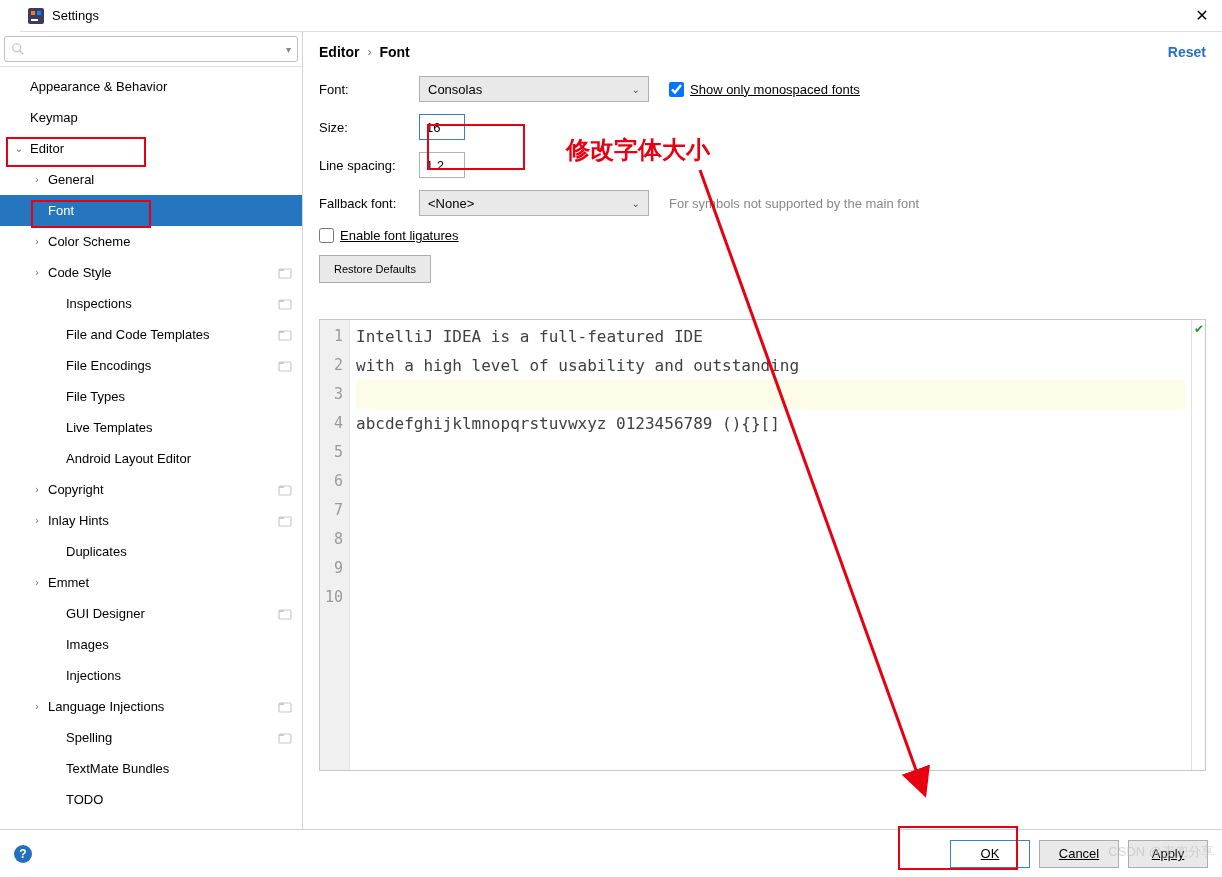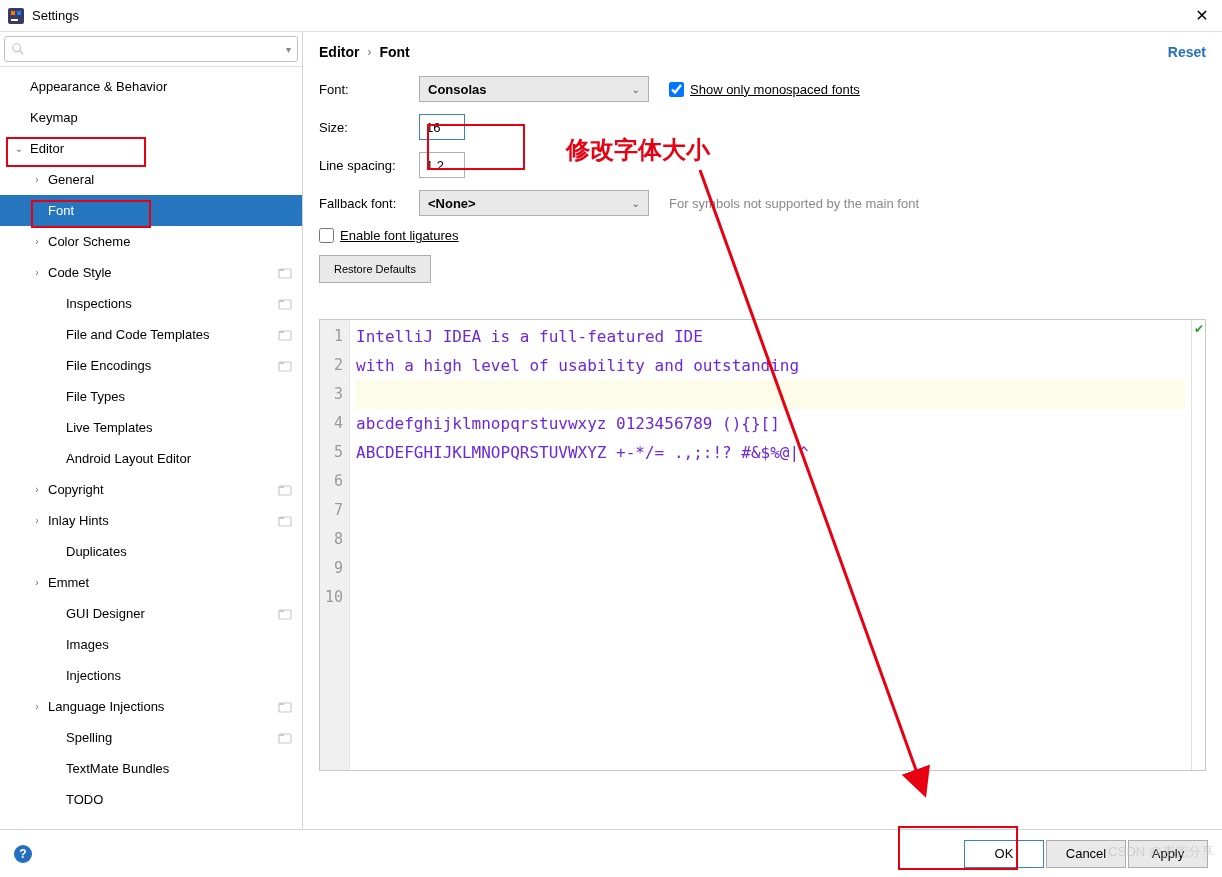--- a/index.html
+++ b/index.html
@@ -1,17 +1,17 @@
 <!DOCTYPE html>
 <html><head>
 <meta charset="utf-8">
 <style>
 * { box-sizing: border-box; margin: 0; padding: 0; }
 body { font-family: "Segoe UI", Arial, sans-serif; font-size: 13px; color: #000; background: #fff; width: 1222px; height: 877px; overflow: hidden; position: relative; }
-.titlebar { height: 32px; display: flex; align-items: center; padding: 0 8px; border-bottom: 1px solid #ddd; }
+.titlebar { height: 32px; display: flex; align-items: center; padding: 0 8px; border-bottom: 1px solid #ddd; margin-left: 20px; }
 .titlebar .app-icon { width: 16px; height: 16px; margin-right: 8px; }
 .titlebar .title { flex: 1; font-size: 13px; }
 .titlebar .close { width: 24px; text-align: center; font-size: 16px; cursor: pointer; }
 .body { display: flex; height: calc(100% - 32px - 48px); }
 .sidebar { width: 303px; border-right: 1px solid #d4d4d4; display: flex; flex-direction: column; }
 .search-wrap { padding: 4px; border-bottom: 1px solid #e0e0e0; }
 .search { display: flex; align-items: center; border: 1px solid #c0c0c0; border-radius: 3px; height: 26px; padding: 0 6px; background: #fff; }
 .search svg { width: 14px; height: 14px; opacity: .5; margin-right: 4px; }
 .search input { border: none; outline: none; flex: 1; font-size: 13px; background: transparent; }
 .tree { flex: 1; overflow-y: auto; padding-top: 4px; }
@@ -25,38 +25,38 @@
 .tree-item .proj-icon { width: 14px; height: 14px; margin-right: 10px; opacity: .45; }
 .main { flex: 1; display: flex; flex-direction: column; }
 .crumbs { display: flex; align-items: center; height: 40px; padding: 0 16px; }
 .crumbs .bc { font-weight: 700; font-size: 14px; }
 .crumbs .sep { margin: 0 8px; color: #777; font-size: 12px; }
 .crumbs .reset { margin-left: auto; color: #2470bf; font-weight: 700; cursor: pointer; font-size: 14px; }
 .form { padding: 4px 16px 16px 16px; }
 .row { display: flex; align-items: center; margin-bottom: 12px; }
 .row .lbl { width: 100px; }
 .select { height: 26px; border: 1px solid #b0b0b0; background: #e9e9e9; display: flex; align-items: center; padding: 0 8px; position: relative; }
-.select .val { flex: 1; font-weight: bold; }
+.select .val { flex: 1; }
 .select .chev { font-size: 10px; color: #555; }
 .num-input { height: 26px; border: 1px solid #b0b0b0; padding: 0 6px; width: 46px; font-size: 13px; outline: none; }
 .num-input.hl { border: 1px solid #3b7fc4; }
 .chk { display: flex; align-items: center; margin-left: 20px; text-decoration: underline; }
 .chk input { width: 15px; height: 15px; margin-right: 6px; }
 .hint { color: #888; margin-left: 20px; }
 .restore-btn { height: 28px; border: 1px solid #adadad; background: #e9e9e9; padding: 0 14px; cursor: pointer; font-size: 11px; }
 .preview { margin: 8px 16px 0 16px; border: 1px solid #c8c8c8; height: 452px; display: flex; position: relative; background: #fff; }
 .gutter { width: 30px; background: #f0f0f0; border-right: 1px solid #e4e4e4; color: #9a9a9a; font-family: Consolas, monospace; font-size: 15px; line-height: 29px; text-align: right; padding-right: 6px; padding-top: 2px; }
-.code { flex: 1; font-family: Consolas, monospace; font-size: 16px; line-height: 29px; padding: 2px 6px; white-space: pre; color: #6d28d9; }
+.code { flex: 1; font-family: Consolas, monospace; font-size: 16px; line-height: 29px; padding: 2px 6px; white-space: pre; color: #404040; }
 .code .hl-line { background: #fcfce8; display: block; }
 .right-strip { width: 14px; border-left: 1px solid #e0e0e0; position: relative; }
 .right-strip .ok { position: absolute; top: 2px; right: 1px; color: #2e9a2e; font-size: 12px; }
 .footer { height: 48px; border-top: 1px solid #d4d4d4; display: flex; align-items: center; padding: 0 14px; }
 .help { width: 18px; height: 18px; border-radius: 50%; background: #2470bf; color: #fff; font-weight: 700; font-size: 12px; display: flex; align-items: center; justify-content: center; cursor: pointer; }
 .footer .spacer-f { flex: 1; }
-.btn { height: 28px; min-width: 80px; border: 1px solid #adadad; background: #e9e9e9; padding: 4px 18px; margin-left: 2px; cursor: pointer; font-size: 13px; }
+.btn { height: 28px; min-width: 80px; border: 1px solid #adadad; background: #e9e9e9; padding: 4px 18px; margin-left: 9px; cursor: pointer; font-size: 13px; text-decoration: underline; }
 .btn.primary { border: 1px solid #3b7fc4; background: #fff; }
 .red-box { position: absolute; border: 2px solid #e60012; pointer-events: none; }
 .anno-text { position: absolute; color: #e60012; font-weight: 700; font-size: 24px; font-family: "Microsoft YaHei", sans-serif; }
 .arrow-svg { position: absolute; pointer-events: none; }
 .watermark { position: absolute; right: 8px; bottom: 16px; color: #bdbdbd; font-size: 13px; opacity: .6; }
 </style>
 </head>
 <body>
 
 <div class="titlebar">
@@ -302,21 +302,20 @@
           <div>6</div>
           <div>7</div>
           <div>8</div>
           <div>9</div>
           <div>10</div>
         </div>
       <div class="code" id="code"><span>IntelliJ IDEA is a full-featured IDE
 </span><span>with a high level of usability and outstanding
 </span><span class="hl-line">
 </span><span>abcdefghijklmnopqrstuvwxyz 0123456789 (){}[]
-</span><span>ABCDEFGHIJKLMNOPQRSTUVWXYZ +-*/= .,;:!? #&amp;$%@|^
 </span><span>
 </span><span>
 </span><span>
 </span><span>
 </span></div>
       <div class="right-strip">
         <span class="ok">✔</span>
       </div>
     </div>
   </div>

